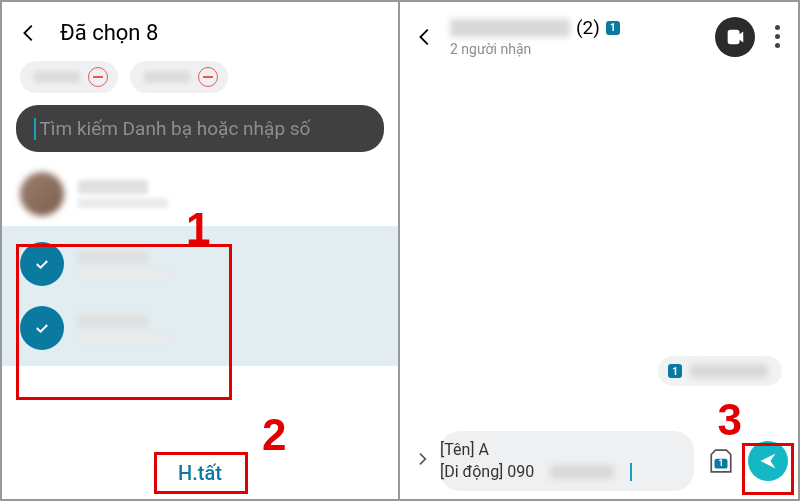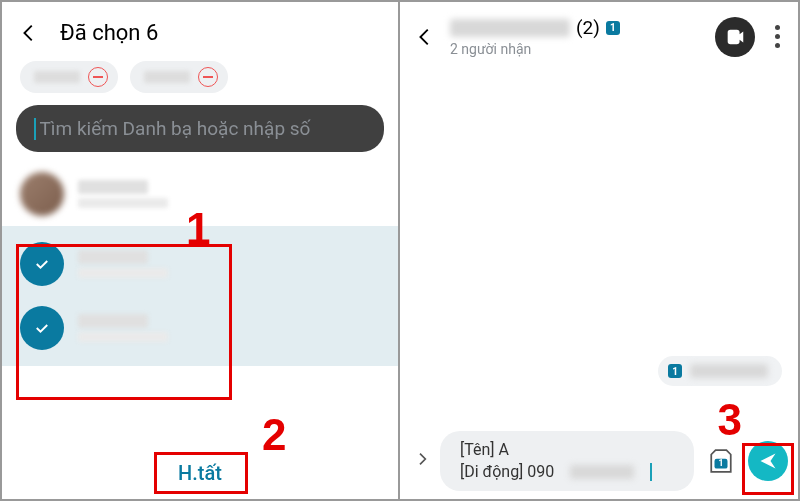--- a/index.html
+++ b/index.html
@@ -287,21 +287,21 @@
     width: 16px;
     height: 16px;
     stroke: #555;
     stroke-width: 2.5;
     fill: none;
   }
   .compose-input {
     flex: 1;
     background: #eef0f2;
     border-radius: 20px;
-    padding: 8px 20px;
+    padding: 8px 0;
     display: flex;
     flex-direction: column;
     justify-content: center;
     font-size: 16px;
     color: #333;
     line-height: 22px;
   }
   .compose-input .row2 {
     display: flex;
     align-items: center;
@@ -347,21 +347,21 @@
 </head>
 <body>
 
 <div class="container">
 
   <div class="pane pane-left">
     <div class="left-header">
       <svg class="back-icon" viewBox="0 0 24 24">
         <polyline points="15 4 7 12 15 20"></polyline>
       </svg>
-      <div class="header-title">Đã chọn 6</div>
+      <div class="header-title">Đã chọn 8</div>
     </div>
 
     <div class="chips-row">
       <div class="chip">
         <div class="chip-name"></div>
         <div class="chip-remove"></div>
       </div>
       <div class="chip">
         <div class="chip-name"></div>
         <div class="chip-remove"></div>

